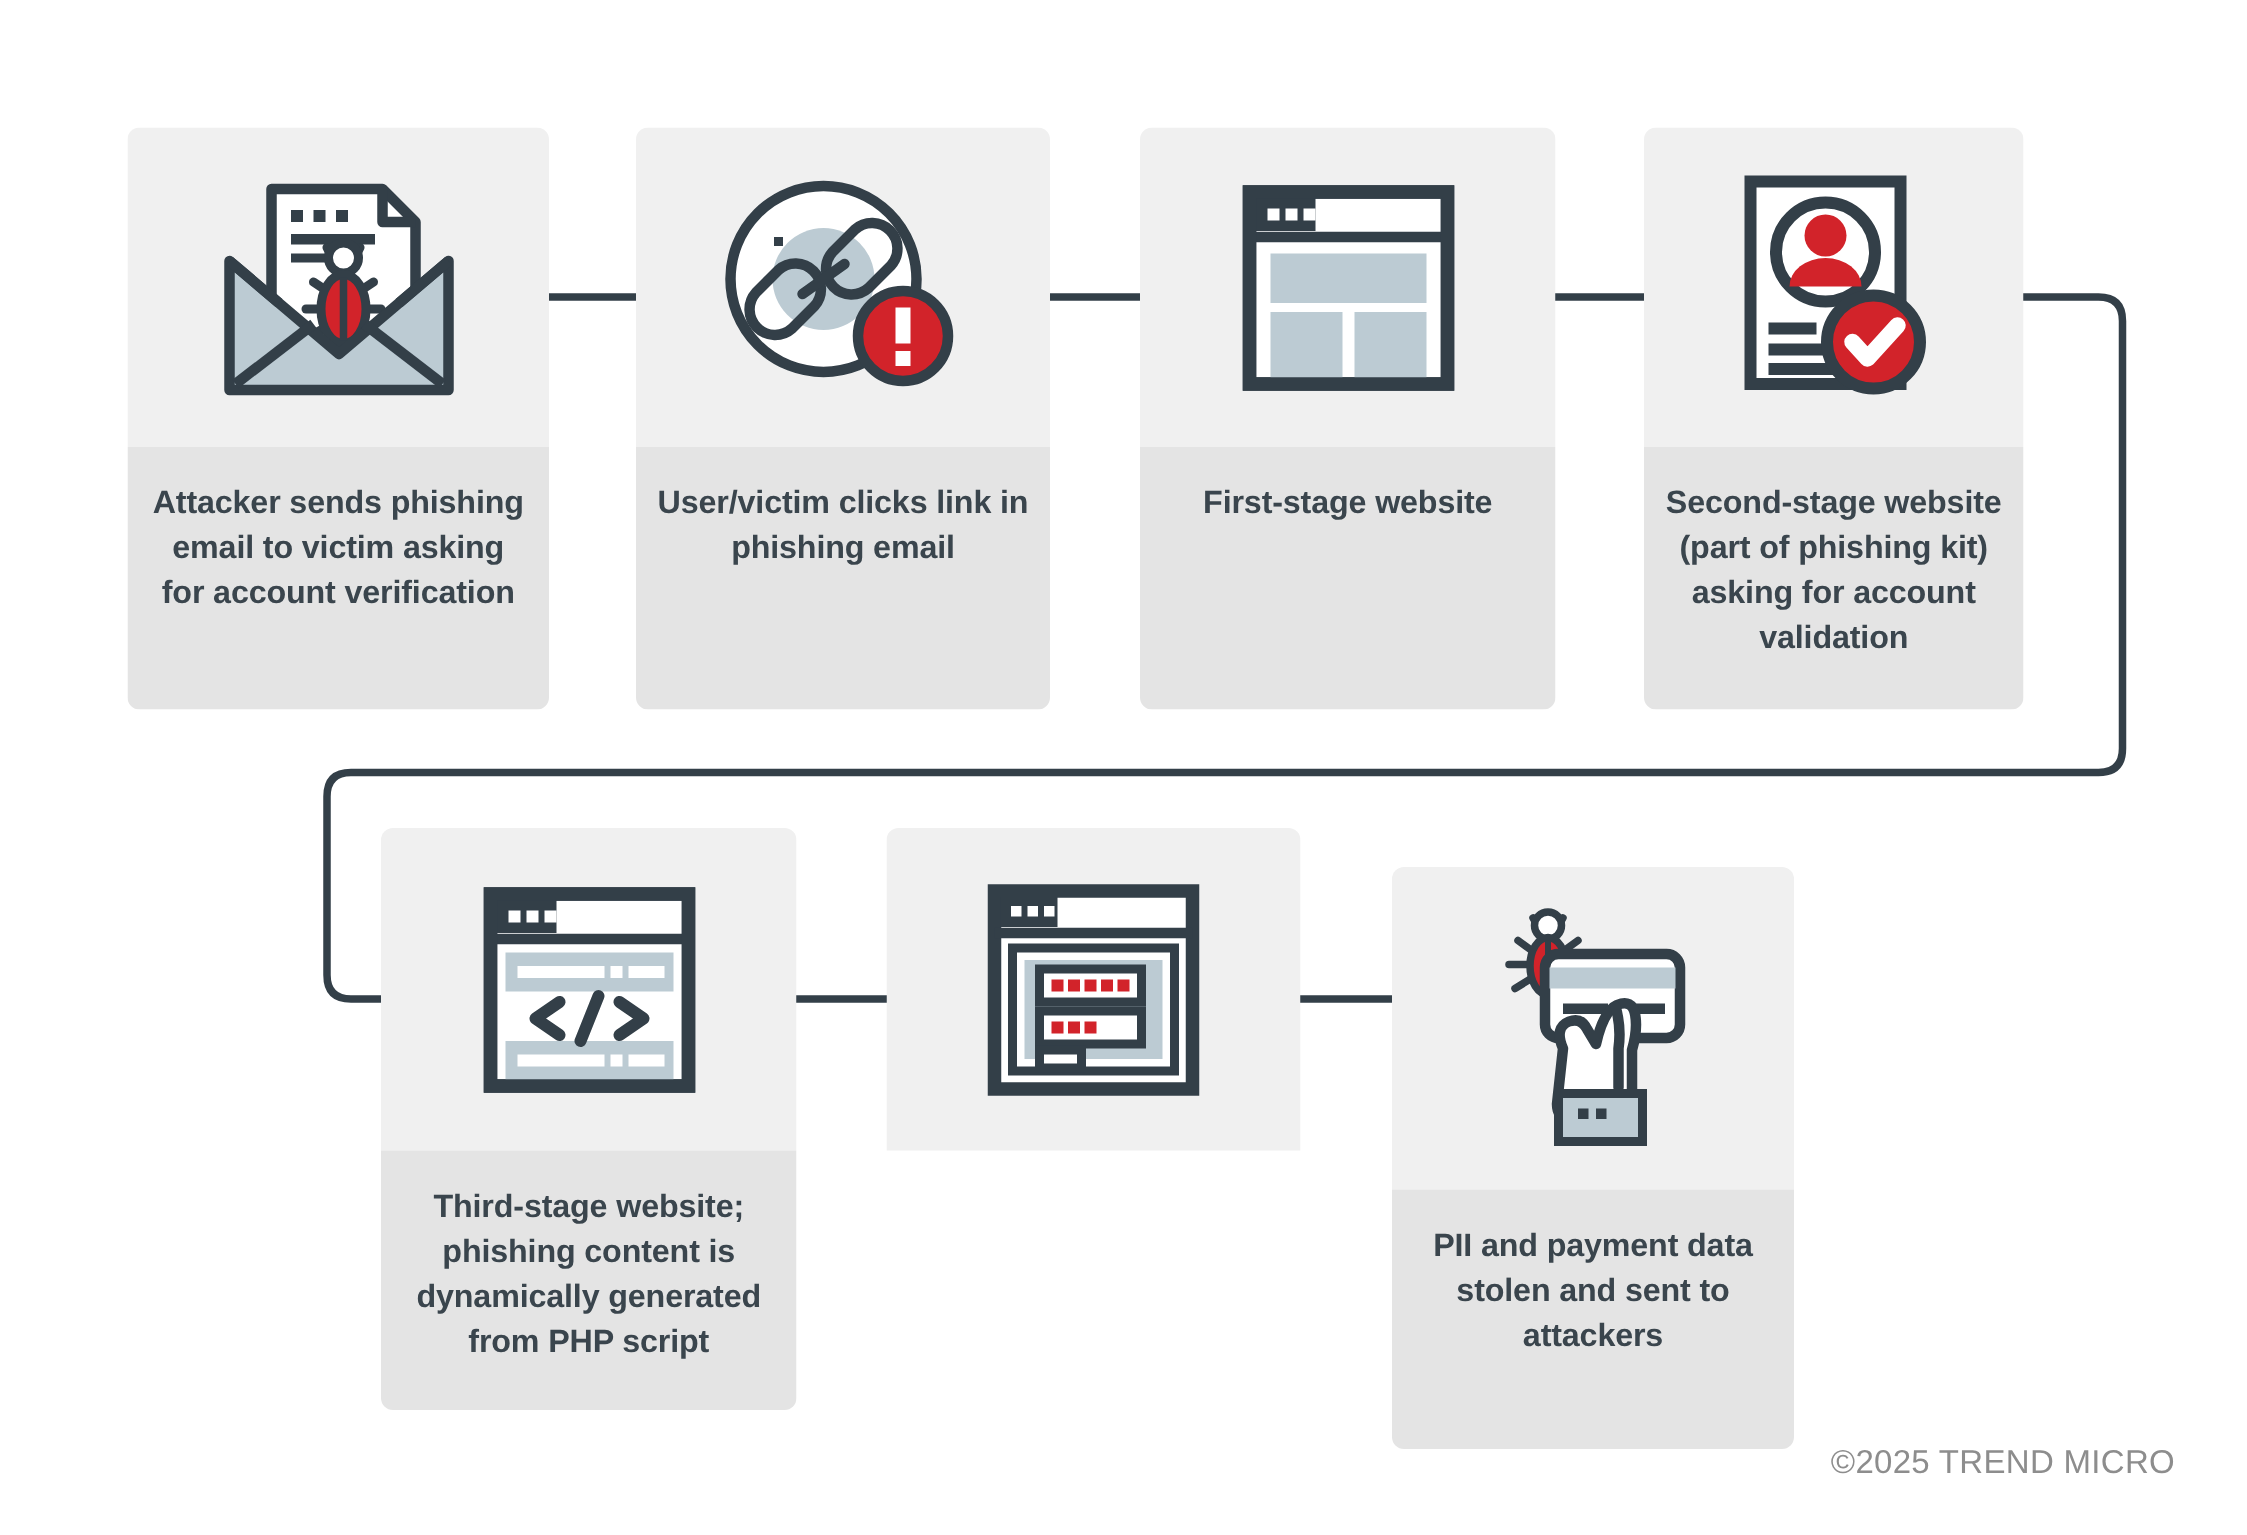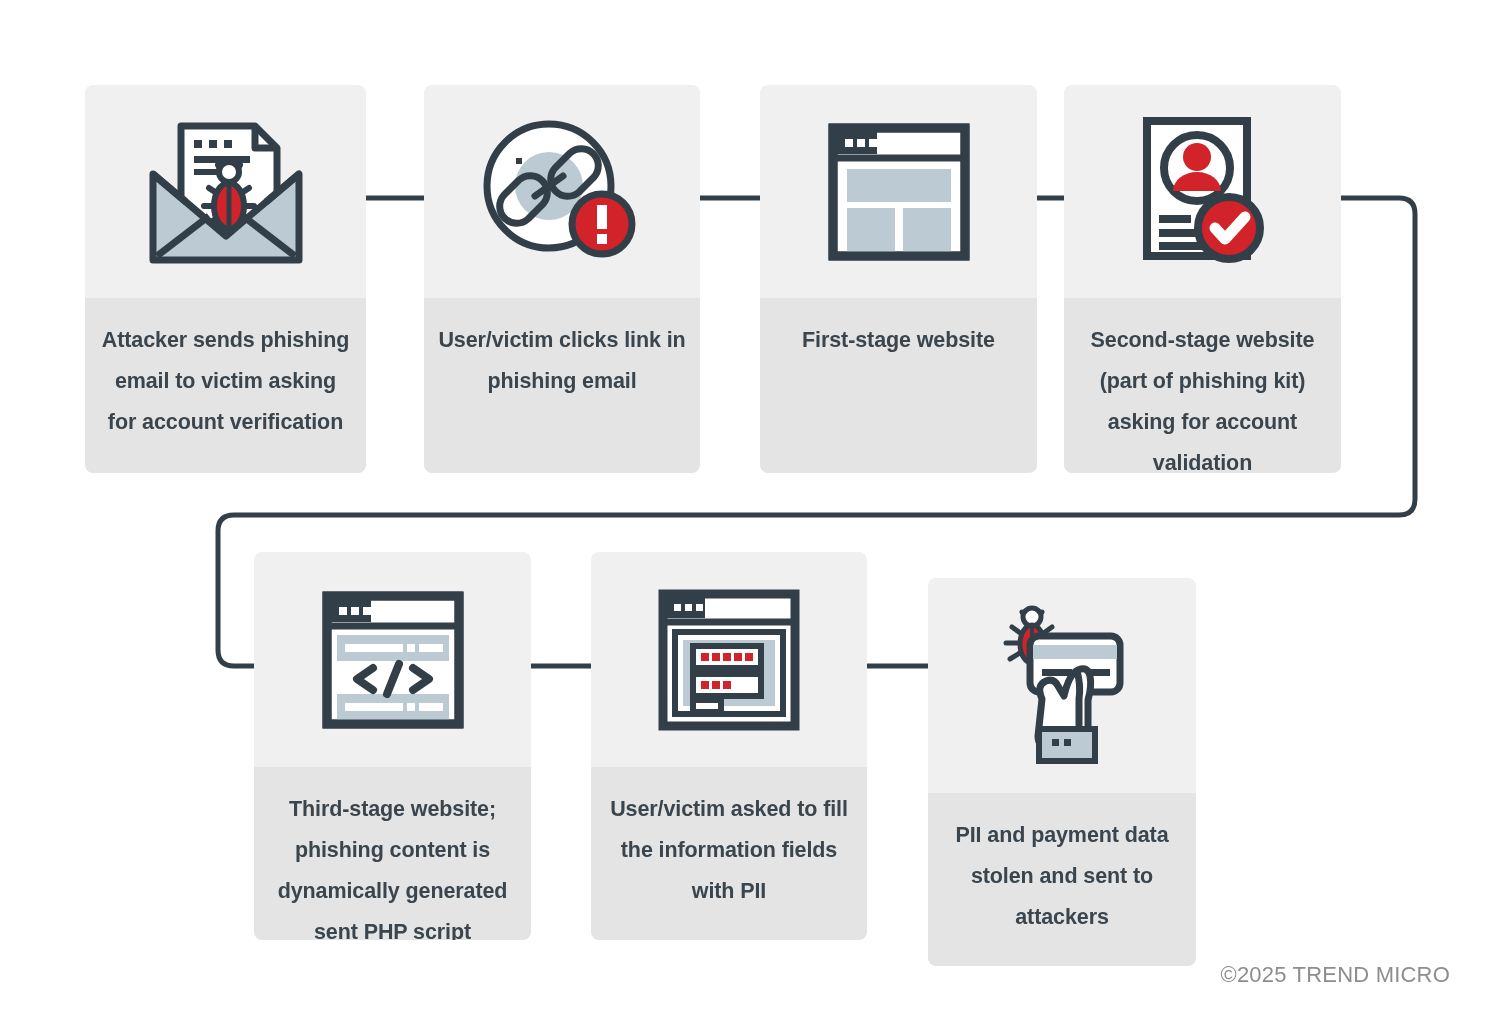--- a/index.html
+++ b/index.html
@@ -23,34 +23,34 @@
     flex:0 0 auto;
   }
   .card .label-area{
     background:#e4e4e4;
     flex:1 1 auto;
     padding:22px 14px 10px 14px;
     text-align:center;
   }
   .card .label-area .cap{
     font-size:21.5px;
-    line-height:41px;
+    line-height:30px;
     font-weight:700;
     color:#3a454d;
     letter-spacing:-0.1px;
     display:block;
     white-space:pre-line;
   }
 
   
   .row1{top:85px;height:388px;}
   .c1{left:85px;width:281px;}
   .c2{left:424px;width:276px;}
   .c3{left:760px;width:277px;}
-  .c4{left:1064px;width:277px;}
+  .c4{left:1096px;width:253px;}
   .row1 .icon-area{height:213px;}
 
   
   .row2{top:552px;height:388px;}
   .c5{left:254px;width:277px;}
   .c6{left:591px;width:276px;}
   .c7{left:928px;width:268px;margin-top:26px;}
   .row2 .icon-area{height:215px;}
 
   .copyright{
@@ -235,21 +235,21 @@
           <polyline points="100,86 116,97 100,108"></polyline>
           <line x1="86" y1="82" x2="74" y2="112"></line>
         </g>
         <rect x="14" y="14" width="132" height="128" fill="none" stroke="#333f48" stroke-width="9"></rect>
       </svg>
     </div>
     <div class="label-area">
       <span class="cap">Third-stage website;
 phishing content is
 dynamically generated
-sent PHP script</span>
+from PHP script</span>
     </div>
   </div>
 
   <div class="card row2 c6">
     <div class="icon-area">
       <svg width="160" height="155" viewBox="0 0 160 155">
         <rect x="14" y="12" width="132" height="132" fill="#ffffff" stroke="#333f48" stroke-width="9"></rect>
         <rect x="18" y="16" width="38" height="20" fill="#333f48"></rect>
         <rect x="25" y="22" width="7" height="7" fill="#ffffff"></rect>
         <rect x="36" y="22" width="7" height="7" fill="#ffffff"></rect>
@@ -270,25 +270,20 @@
         <rect x="44" y="92" width="68" height="22" fill="#ffffff" stroke="#333f48" stroke-width="6"></rect>
         <g fill="#d2232a">
           <rect x="52" y="99" width="8" height="8"></rect>
           <rect x="63" y="99" width="8" height="8"></rect>
           <rect x="74" y="99" width="8" height="8"></rect>
         </g>
 
         <rect x="44" y="118" width="28" height="12" fill="#ffffff" stroke="#333f48" stroke-width="6"></rect>
       </svg>
     </div>
-    <div class="label-area">
-      <span class="cap">User/victim asked to fill
-the information fields
-with PII</span>
-    </div>
   </div>
 
   <div class="card row2 c7">
     <div class="icon-area">
       <svg width="145" height="165" viewBox="0 0 145 165">
 
         <g stroke="#333f48" stroke-width="5" stroke-linecap="round">
           <line x1="22" y1="24" x2="33" y2="32"></line>
           <line x1="16" y1="40" x2="30" y2="40"></line>
           <line x1="20" y1="56" x2="33" y2="48"></line>

